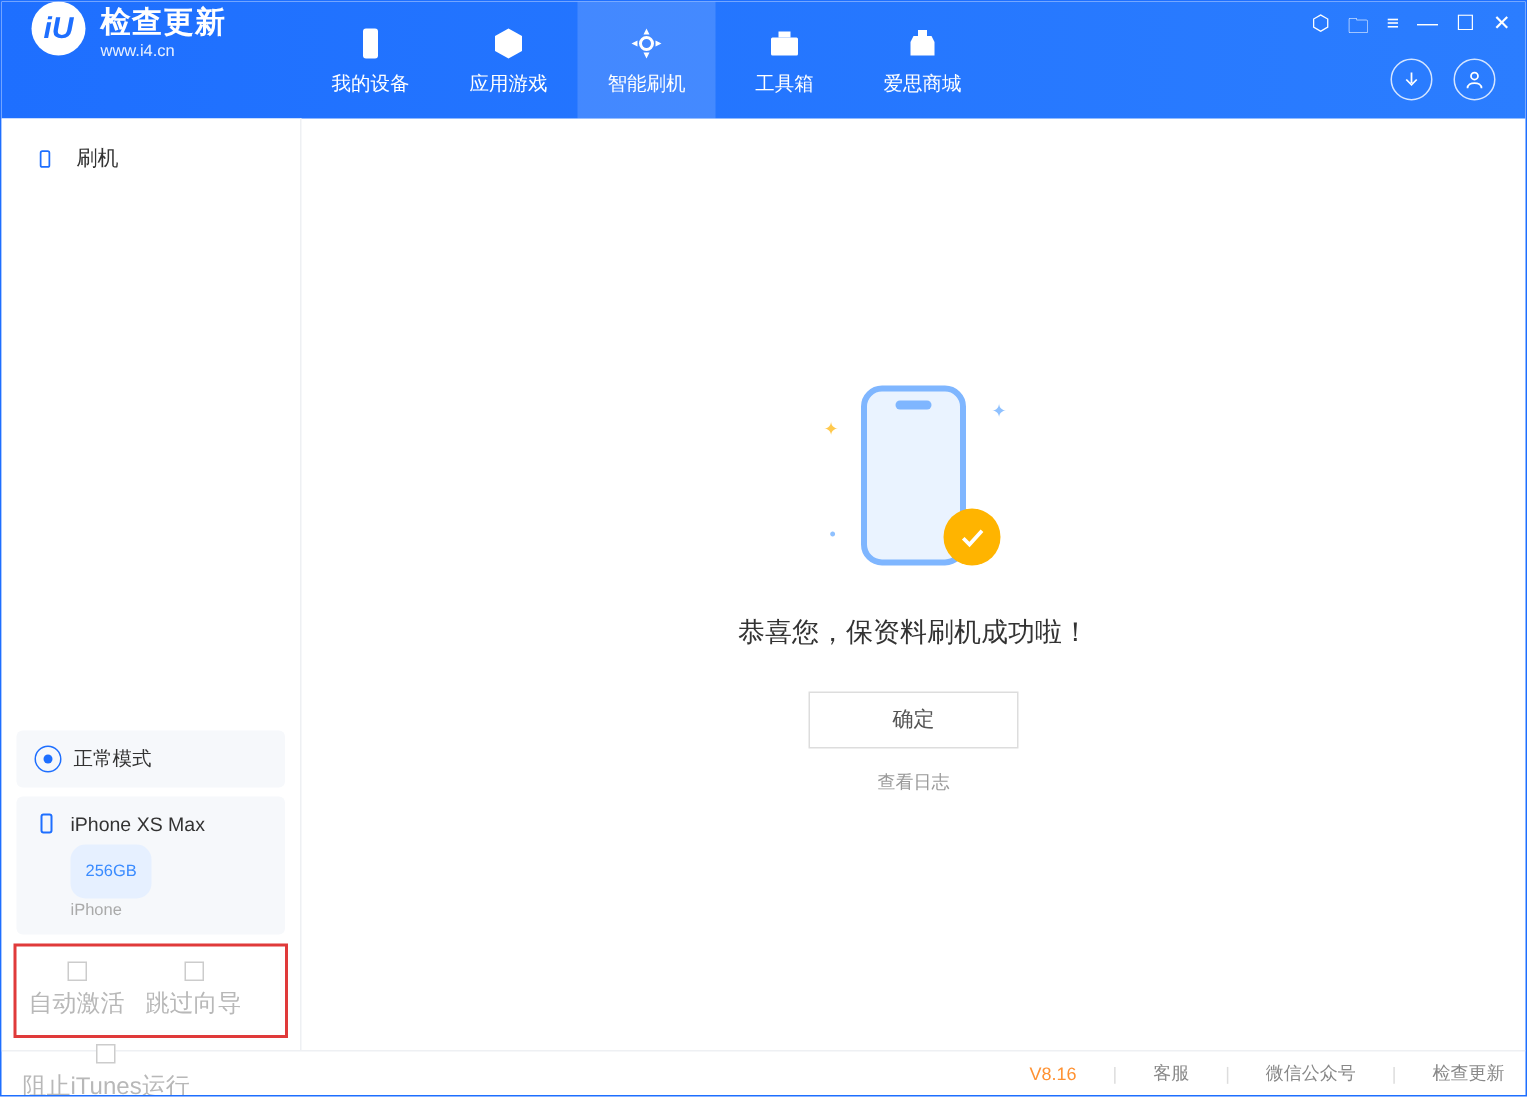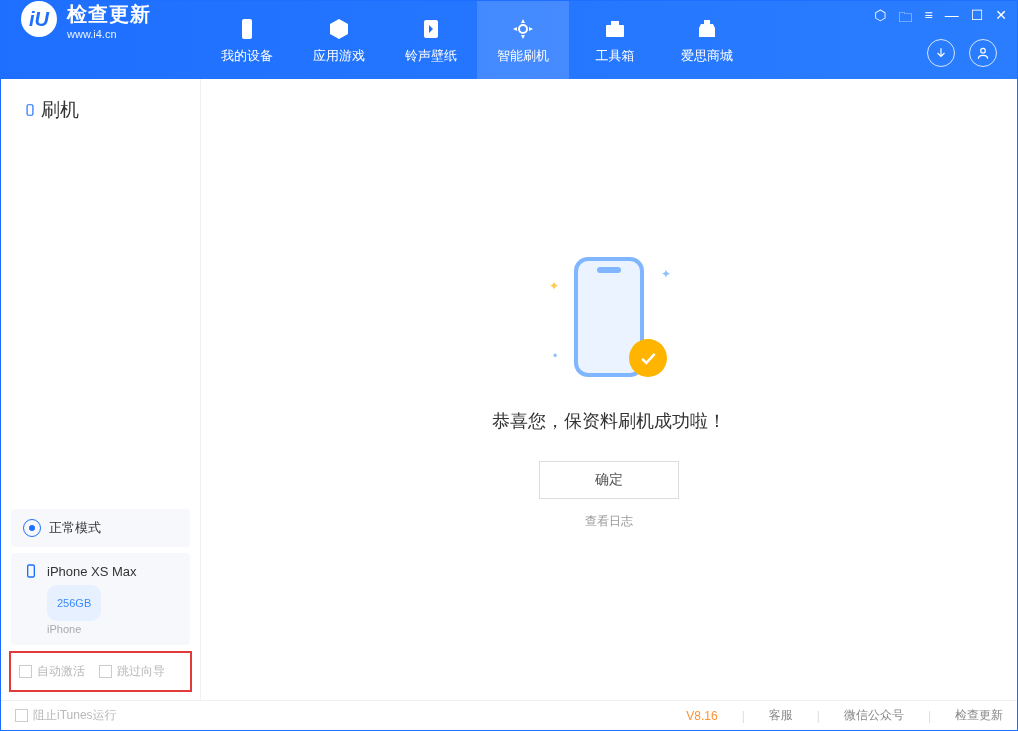--- a/index.html
+++ b/index.html
@@ -23,39 +23,39 @@
 .window-controls span { cursor: pointer; }
 .header-right-icons { position: absolute; right: 20px; top: 38px; display: flex; gap: 14px; }
 .circle-btn { width: 28px; height: 28px; border: 1.5px solid rgba(255,255,255,0.8); border-radius: 50%; display: flex; align-items: center; justify-content: center; cursor: pointer; }
 .circle-btn svg { width: 14px; height: 14px; fill: none; stroke: #fff; stroke-width: 2; }
 
 
 .body-area { display: flex; height: calc(100% - 78px - 30px); }
 
 
 .sidebar { width: 200px; border-right: 1px solid #eef0f3; display: flex; flex-direction: column; background: #fff; }
-.side-section { padding: 18px 0 4px 22px; font-size: 19px; color: #333; font-weight: 500; display: flex; align-items: center; gap: 4px; }
+.side-section { padding: 18px 0 4px 22px; font-size: 14px; color: #333; font-weight: 500; display: flex; align-items: center; gap: 14px; }
 .side-section svg { width: 14px; height: 14px; }
 .side-items { }
 .side-item { padding: 11px 0 11px 54px; font-size: 13px; color: #555; cursor: pointer; }
 .side-item.active { color: #1e6fff; }
 
 .side-bottom { margin-top: auto; }
 .mode-card, .device-card { background: #f6f8fb; border-radius: 4px; margin: 6px 10px; padding: 10px 12px; font-size: 13px; }
 .mode-card { display: flex; align-items: center; gap: 8px; color: #333; }
 .mode-dot { width: 18px; height: 18px; border-radius: 50%; border: 1px solid #1e6fff; display: flex; align-items: center; justify-content: center; }
 .mode-dot::after { content: ""; width: 6px; height: 6px; background: #1e6fff; border-radius: 50%; }
 .device-card { color: #444; }
 .device-head { display: flex; align-items: center; gap: 8px; font-weight: 500; color: #333; }
 .device-head svg { width: 16px; height: 16px; }
 .device-storage { display: inline-block; margin: 6px 0 2px 24px; background: #e6f0ff; color: #3a8bff; border-radius: 10px; padding: 12px 10px; font-size: 11px; }
 .device-type { margin-left: 24px; font-size: 11px; color: #aaa; }
 
 .red-box { border: 2px solid #e03a3a; margin: 6px 8px 8px 8px; padding: 10px 8px; display: flex; gap: 14px; align-items: center; }
-.chk { display: flex; align-items: center; gap: 5px; font-size: 12px; color: #b8b8b8; cursor: pointer; }
+.chk { display: flex; align-items: center; gap: 5px; font-size: 16px; color: #b8b8b8; cursor: pointer; flex-direction: column; }
 .chk-box { width: 13px; height: 13px; border: 1px solid #ccc; background: #fff; }
 
 
 .main { flex: 1; display: flex; flex-direction: column; align-items: center; justify-content: center; position: relative; }
 .success-illust { position: relative; width: 140px; height: 140px; margin-bottom: 20px; }
 .phone-shape { width: 70px; height: 120px; border: 4px solid #7fb6ff; border-radius: 14px; background: #eaf3ff; position: absolute; left: 35px; top: 8px; }
 .phone-shape::before { content: ""; position: absolute; top: 6px; left: 50%; transform: translateX(-50%); width: 24px; height: 6px; background: #7fb6ff; border-radius: 3px; }
 .check-badge { position: absolute; right: 12px; bottom: 12px; width: 38px; height: 38px; background: #ffb400; border-radius: 50%; display: flex; align-items: center; justify-content: center; }
 .check-badge svg { width: 20px; height: 20px; stroke: #fff; stroke-width: 3; fill: none; }
 .sparkle { position: absolute; color: #ffc94d; font-size: 12px; }
@@ -96,29 +96,20 @@
       <span>我的设备</span>
     </div>
     <div class="nav-tab">
       <div class="nav-tab-icon">
           <svg viewBox="0 0 24 24">
             <path d="M12 2l9 5v10l-9 5-9-5V7z"></path>
           </svg>
         </div>
       <span>应用游戏</span>
     </div>
-    <div class="nav-tab">
-      <div class="nav-tab-icon">
-          <svg viewBox="0 0 24 24">
-            <rect x="5" y="3" width="14" height="18" rx="2"></rect>
-            <path d="M10 8l4 4-4 4z" fill="#1e6fff"></path>
-          </svg>
-        </div>
-      <span>铃声壁纸</span>
-    </div>
     <div class="nav-tab active">
       <div class="nav-tab-icon">
           <svg viewBox="0 0 24 24">
             <path d="M12 2l2 4h-4zM12 22l-2-4h4zM2 12l4-2v4zM22 12l-4 2v-4z"></path>
             <circle cx="12" cy="12" r="4" fill="none" stroke="#fff" stroke-width="2"></circle>
           </svg>
         </div>
       <span>智能刷机</span>
     </div>
     <div class="nav-tab">

